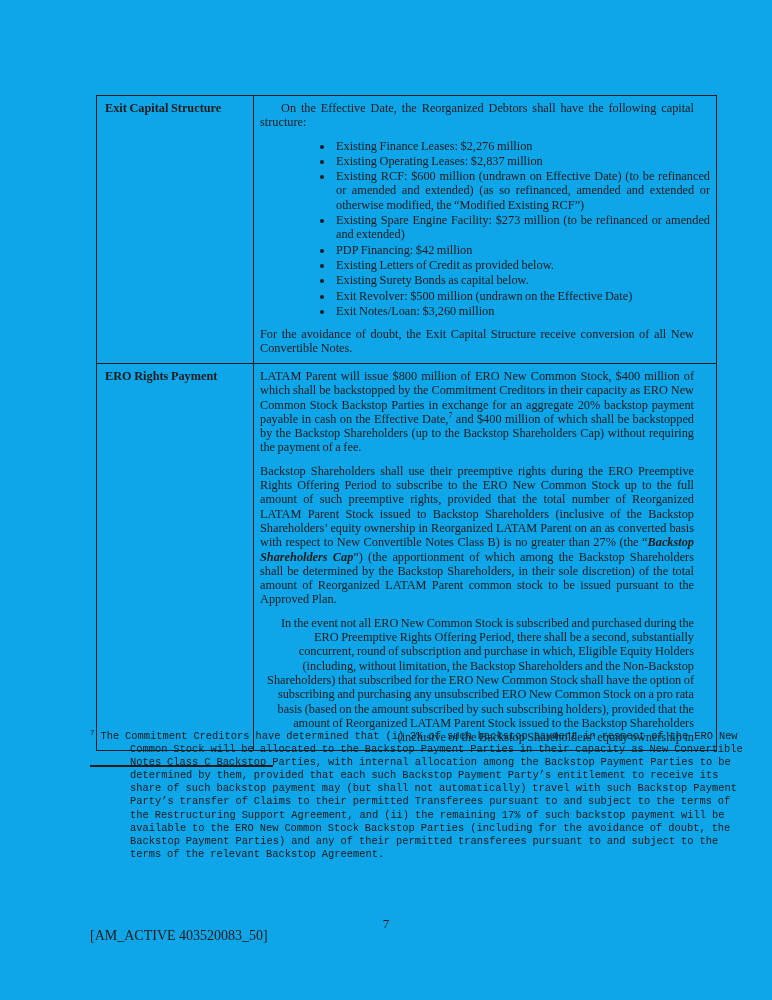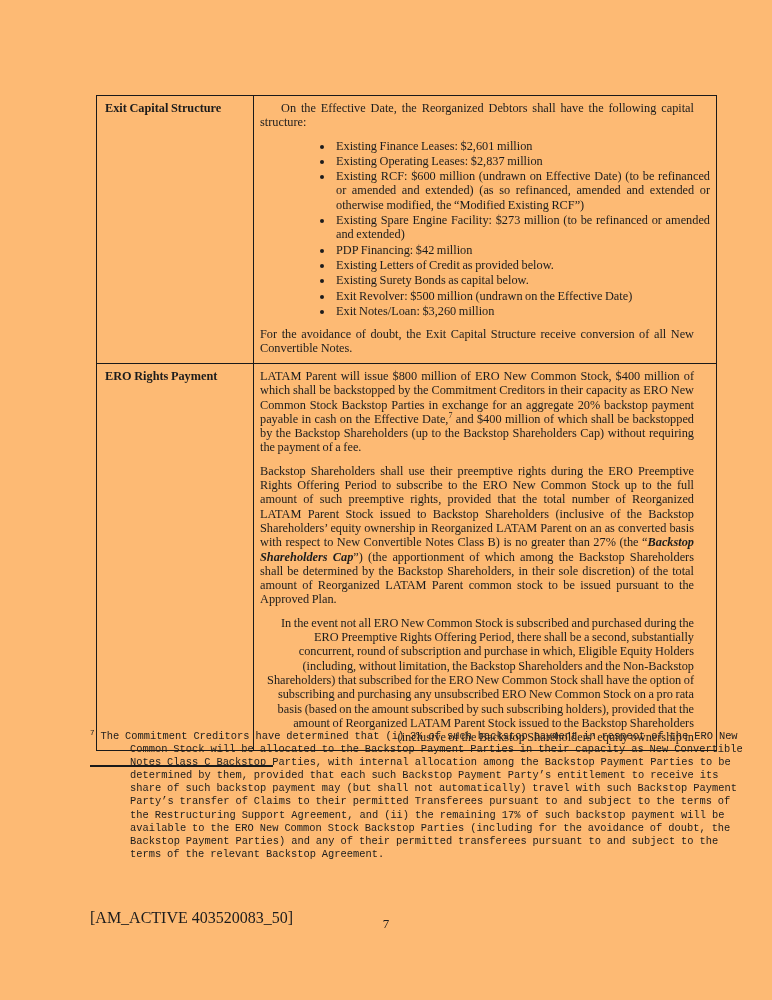--- a/index.html
+++ b/index.html
@@ -1,21 +1,21 @@
 <!DOCTYPE html>
 <html><head>
 <meta charset="utf-8">
 <style>
   html, body { margin: 0; padding: 0; background: #e8e8e8; }
   .page {
     position: relative;
     width: 772px;
     height: 1000px;
     margin: 0 auto;
-    background: #fdba74;
+    background: #0ea5e9;
     font-family: "Liberation Serif", "DejaVu Serif", serif;
     color: #1c1c1c;
     overflow: hidden;
   }
 
   
   table.terms {
     position: absolute;
     left: 96px;
     top: 95px;
@@ -89,40 +89,40 @@
     position: absolute;
     left: 0;
     right: 0;
     top: 916px;
     text-align: center;
     font-size: 13px;
   }
   .doc-id {
     position: absolute;
     left: 90px;
-    top: 909px;
-    font-size: 16px;
+    top: 928px;
+    font-size: 14px;
     text-align: right;
   }
 </style>
 </head>
 <body>
 
 <div class="page">
 
   <table class="terms">
     <tbody>
         <tr style="height:268px;">
       <td class="label-cell">
         <span>Exit Capital Structure</span>
       </td>
       <td class="content-cell">
         <p class="first-indent">On the Effective Date, the Reorganized Debtors shall have the following capital structure:</p>
         <ul class="bullet-list">
-          <li>Existing Finance Leases: $2,601 million</li>
+          <li>Existing Finance Leases: $2,276 million</li>
           <li>Existing Operating Leases: $2,837 million</li>
           <li>Existing RCF: $600 million (undrawn on Effective Date) (to be refinanced or amended and extended) (as so refinanced, amended and extended or otherwise modified, the “Modified Existing RCF”)</li>
           <li>Existing Spare Engine Facility: $273 million (to be refinanced or amended and extended)</li>
           <li>PDP Financing: $42 million</li>
           <li>Existing Letters of Credit as provided below.</li>
           <li>Existing Surety Bonds as capital below.</li>
           <li>Exit Revolver: $500 million (undrawn on the Effective Date)</li>
           <li>Exit Notes/Loan: $3,260 million</li>
         </ul>
         <p>For the avoidance of doubt, the Exit Capital Structure receive conversion of all New Convertible Notes.</p>

